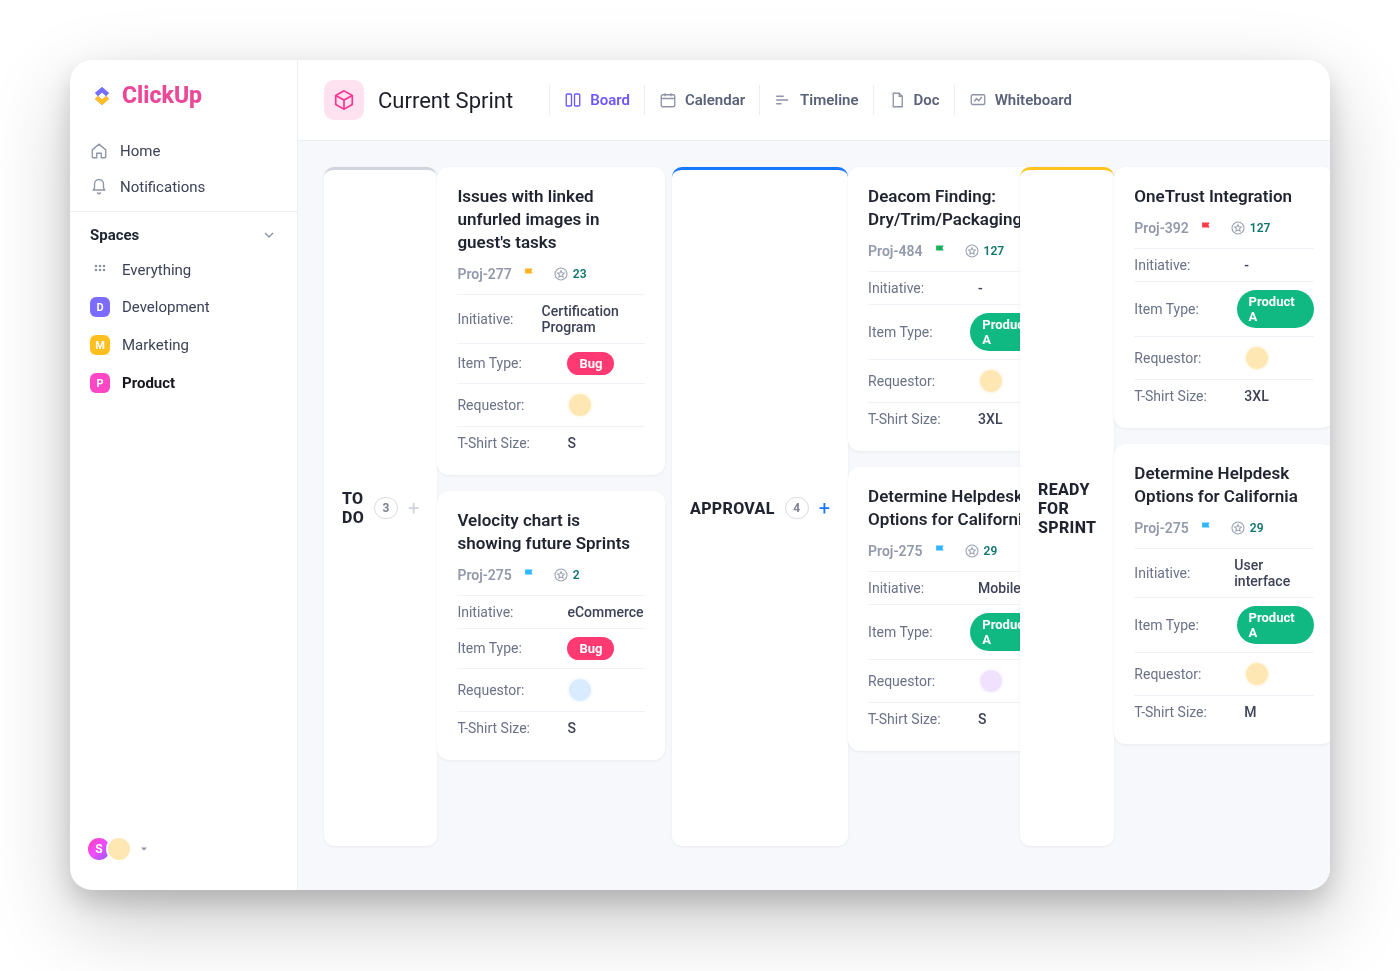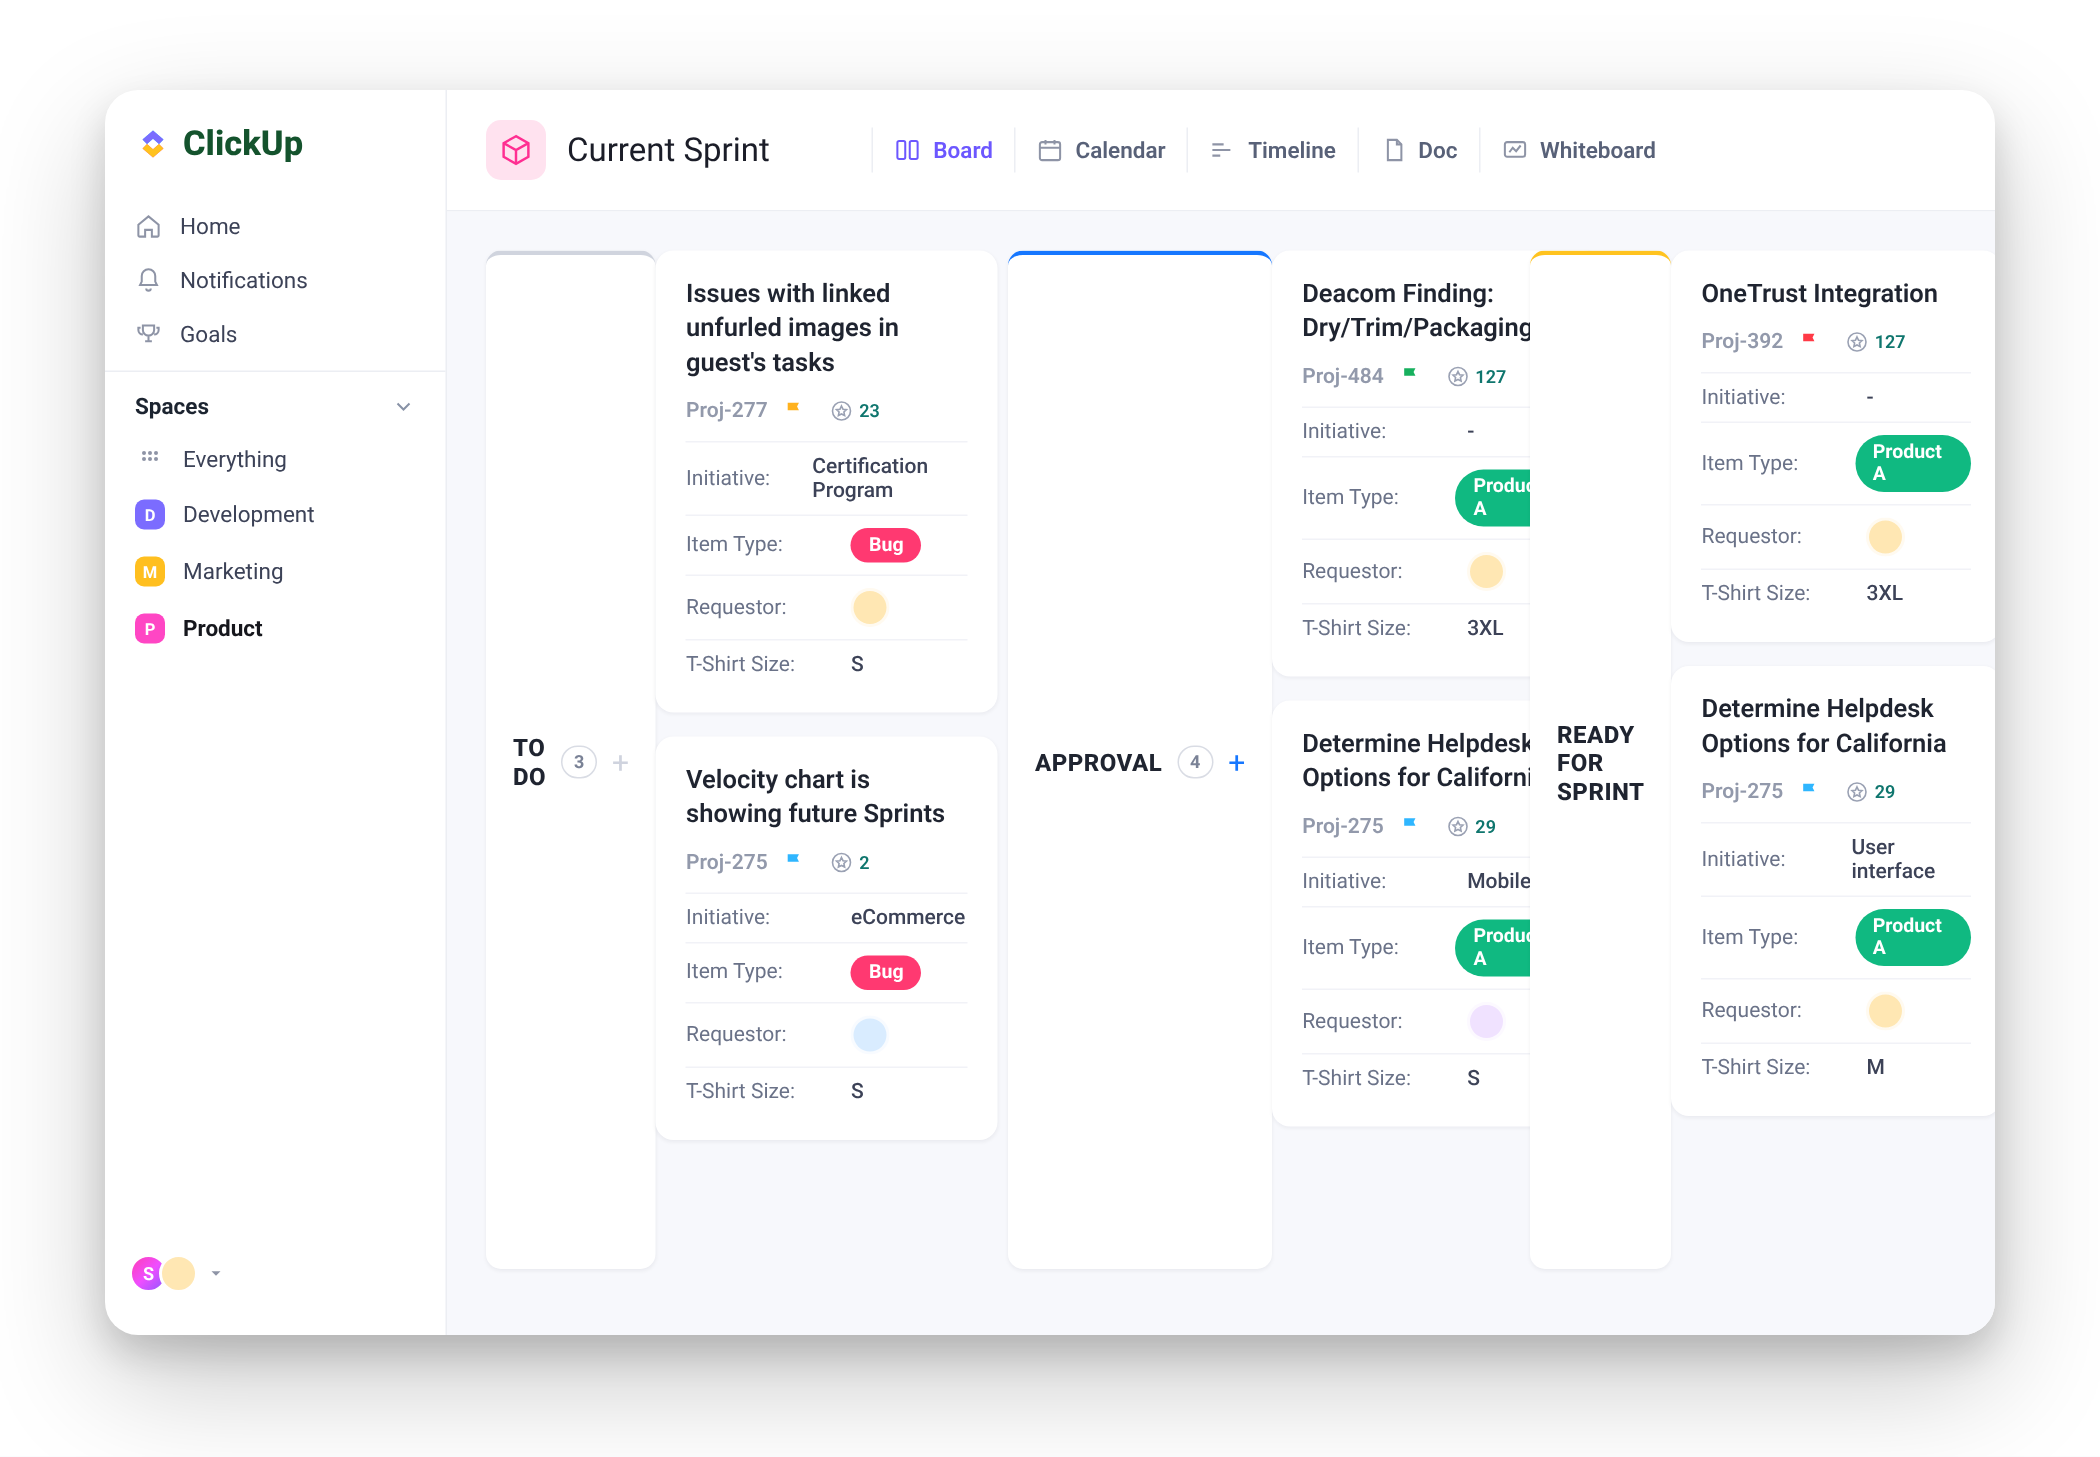--- a/index.html
+++ b/index.html
@@ -31,21 +31,21 @@
     flex-direction: column;
     padding: 22px 0 14px 0;
   }
   .logo {
     display: flex;
     align-items: center;
     gap: 8px;
     padding: 0 20px 18px 20px;
     font-weight: 800;
     font-size: 23px;
-    color: #14532d;
+    color: #ec4899;
   }
   .logo-mark { width: 24px; height: 24px; }
 
   .nav-section { padding: 6px 0; }
   .nav-item, .space-item {
     display: flex; align-items: center; gap: 12px;
     padding: 9px 20px; color: #3c4257; font-size: 15px;
     cursor: pointer;
   }
   .nav-item svg, .space-item .icon { flex: 0 0 18px; }
@@ -108,21 +108,21 @@
     width:40px; height:40px; border-radius:10px; background:#ffe2ef;
     display:flex; align-items:center; justify-content:center; color:#ff2f92;
   }
 
   .views { display:flex; align-items:center; gap:0; }
   .view-tab {
     display:flex; align-items:center; gap:8px;
     padding: 6px 14px; font-size:15px; color:#586178; font-weight:600;
     border-left:1px solid #eceef3; cursor:pointer;
   }
-  .view-tab.active { color:#6c57ff;margin-left:32px; }
+  .view-tab.active { color:#6c57ff; }
   .view-tab svg { width:18px; height:18px; }
 
   .board-area {
     flex:1; background:#f7f8fc; padding: 26px 0 26px 26px;
     overflow:hidden;
   }
   .columns { display:flex; gap:20px; height:100%; }
   .column { width: 328px; flex:0 0 328px; display:flex; }
 
   .col-header {
@@ -199,26 +199,20 @@
             <path d="M3 10.5 12 3l9 7.5V20a1 1 0 0 1-1 1h-5v-6H9v6H4a1 1 0 0 1-1-1z"></path>
           </svg>
         <span>Home</span>
       </div>
       <div class="nav-item">
         <svg viewBox="0 0 24 24" width="18" height="18" fill="none" stroke="#8e94a6" stroke-width="1.8">
             <path d="M6 8a6 6 0 1 1 12 0v5l1.5 3h-15L6 13z"></path>
             <path d="M10 19a2 2 0 0 0 4 0"></path>
           </svg>
         <span>Notifications</span>
-      </div>
-      <div class="nav-item">
-        <svg viewBox="0 0 24 24" width="18" height="18" fill="none" stroke="#8e94a6" stroke-width="1.8">
-            <path d="M7 4h10v4a5 5 0 0 1-10 0zM5 6H3v2a4 4 0 0 0 4 4M19 6h2v2a4 4 0 0 1-4 4M9 18h6M12 13v5"></path>
-          </svg>
-        <span>Goals</span>
       </div>
     </div>
 
     <div class="section-header">
       <span>Spaces</span>
       <svg class="chevron" width="16" height="16" viewBox="0 0 24 24" fill="none" stroke="currentColor" stroke-width="2">
           <path d="m6 9 6 6 6-6"></path>
         </svg>
     </div>
 

